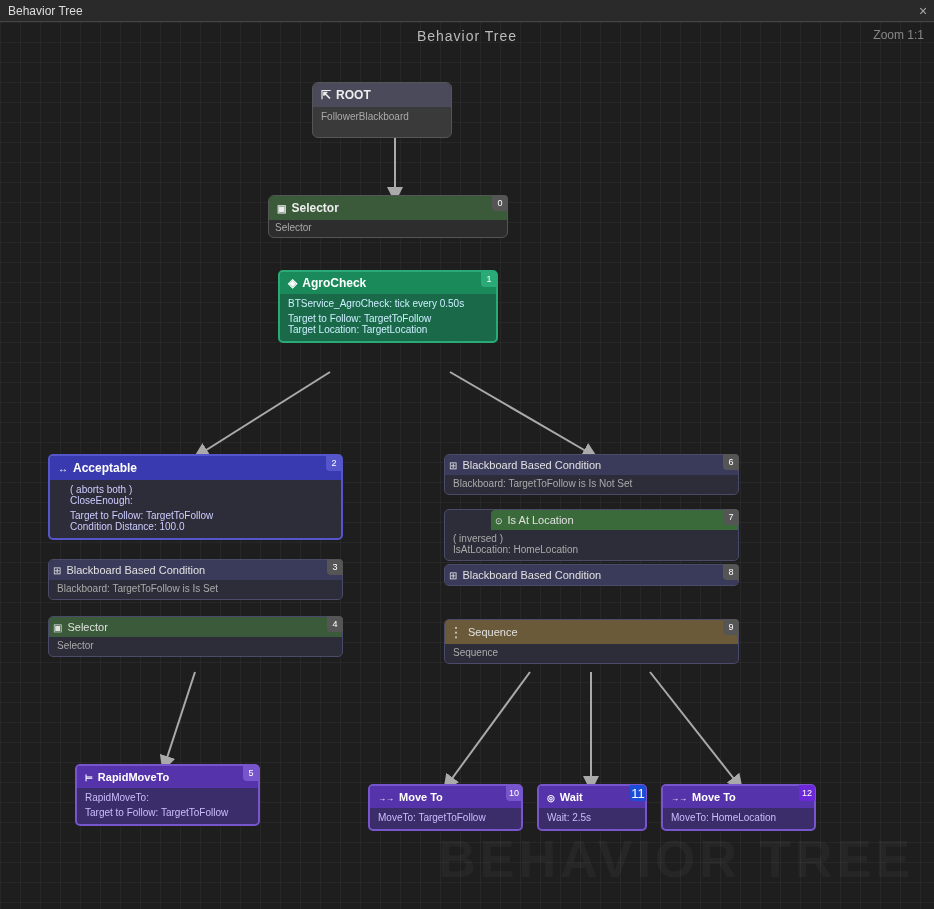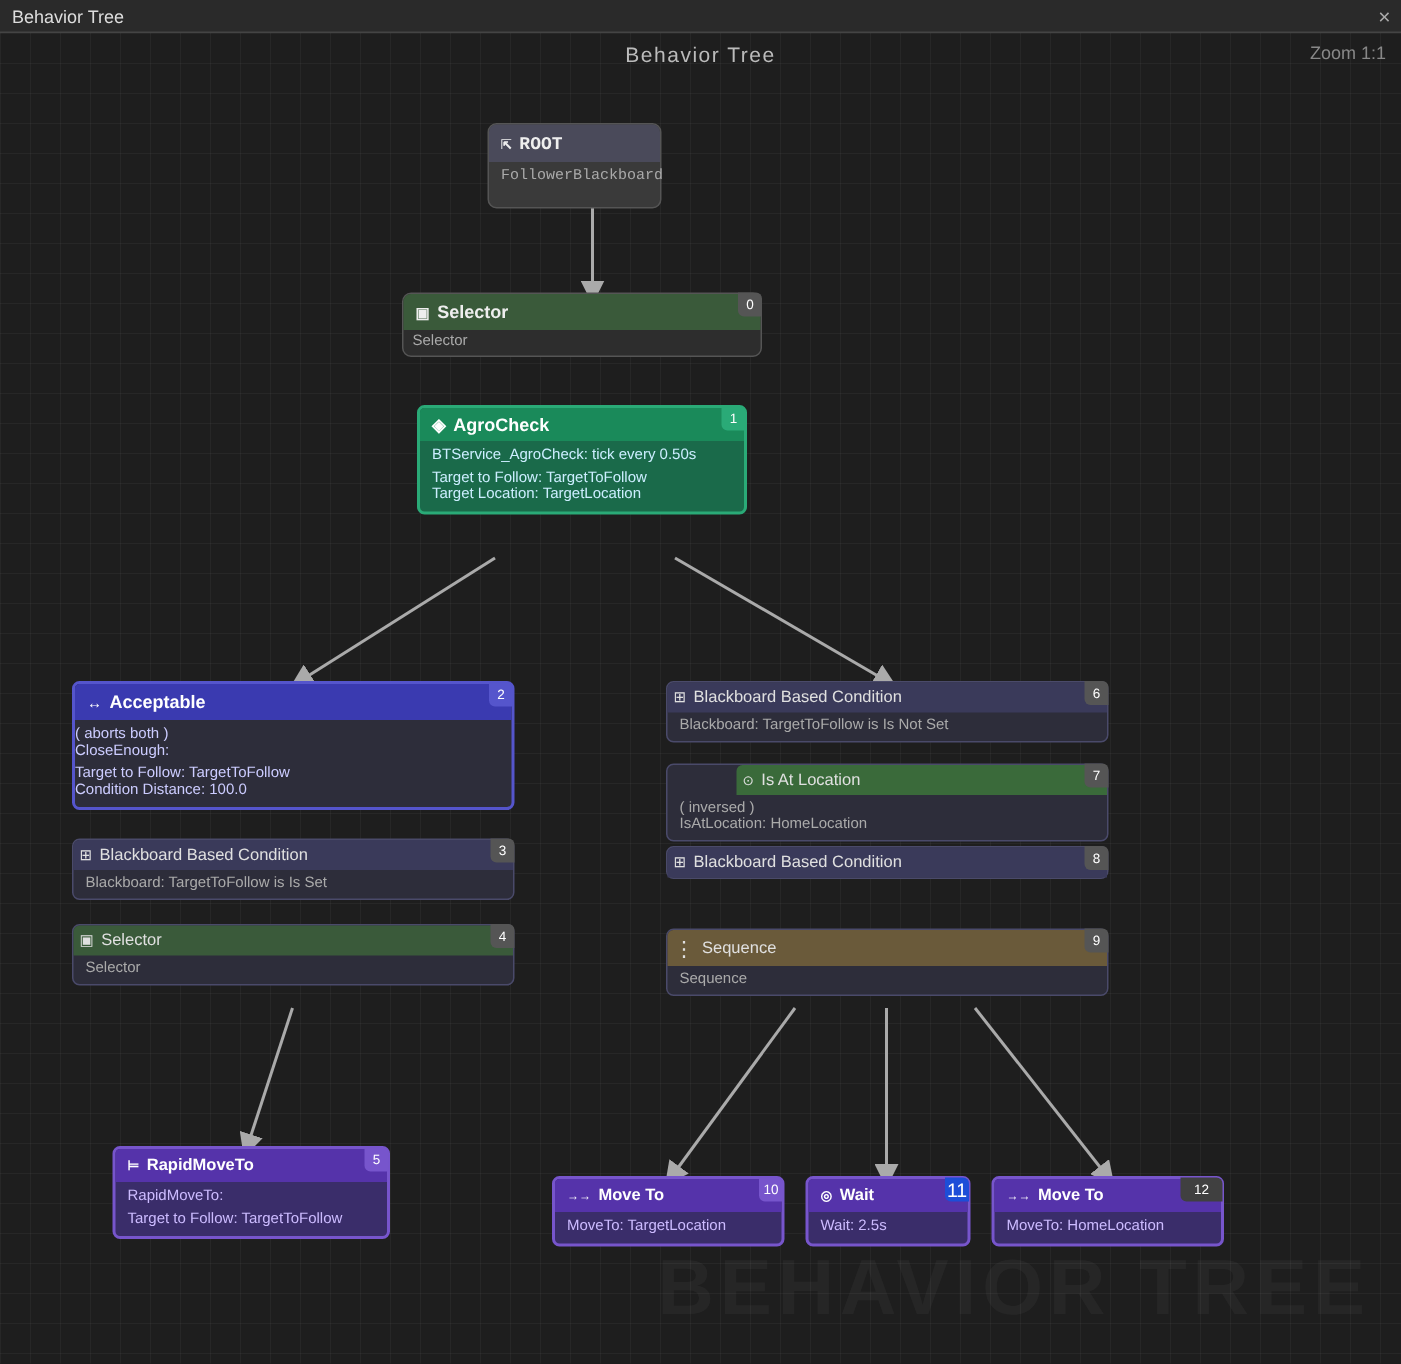--- a/index.html
+++ b/index.html
@@ -84,26 +84,25 @@
     
     .node {
       position: absolute;
       border-radius: 4px;
       font-size: 11px;
       color: #e0e0e0;
     }
 
     
     #node-root {
-      left: 325px; top: 60px;
-      width: 116px;
+      left: 312px; top: 60px;
+      width: 140px;
       background: #3a3a3a;
       border: 1px solid #555;
       border-radius: 6px;
-      font-family: Liberation Mono, monospace;
     }
     #node-root .node-header {
       background: #4a4a5a;
       padding: 5px 8px;
       border-radius: 5px 5px 0 0;
       display: flex;
       align-items: center;
       gap: 5px;
       font-weight: bold;
       font-size: 12px;
@@ -210,21 +209,21 @@
       position: absolute;
       top: -1px; right: -1px;
       background: #5555cc;
       color: #fff;
       font-size: 9px;
       width: 16px; height: 16px;
       display: flex; align-items: center; justify-content: center;
       border-radius: 0 4px 0 4px;
     }
     #node-closeenough .node-body {
-      padding: 4px 0 6px;
+      padding: 4px 20px 6px;
       font-size: 10px;
       color: #ccccff;
     }
 
     
     .node-generic {
       position: absolute;
       background: #2d2d3a;
       border: 1px solid #4a4a6a;
       border-radius: 5px;
@@ -416,24 +415,24 @@
       color: #fff;
     }
     #node-moveto2 .node-body {
       padding: 4px 8px 6px;
       font-size: 10px;
       color: #ccbbff;
     }
     #node-moveto2 .node-index {
       position: absolute;
       top: -1px; right: -1px;
-      background: #404040;
+      background: #6d28d9;
       color: #fff;
       font-size: 9px;
-      width: 28px; height: 16px;
+      width: 16px; height: 16px;
       display: flex; align-items: center; justify-content: center;
       border-radius: 0 4px 0 4px;
     }
 
     
     #connectors {
       position: absolute;
       top: 0; left: 0;
       width: 100%;
       height: 887px;
@@ -612,21 +611,21 @@
     </div>
   </div>
 
   <div id="node-moveto1" class="node">
     <div class="node-index">10</div>
     <div class="node-header">
       <span class="icon-move"></span>
       <span>Move To</span>
     </div>
     <div class="node-body">
-      <span>MoveTo: TargetLocation</span>
+      <span>MoveTo: TargetToFollow</span>
     </div>
   </div>
 
   <div id="node-wait" class="node">
     <div class="node-index">11</div>
     <div class="node-header">
       <span class="icon-wait"></span>
       <span>Wait</span>
     </div>
     <div class="node-body">

